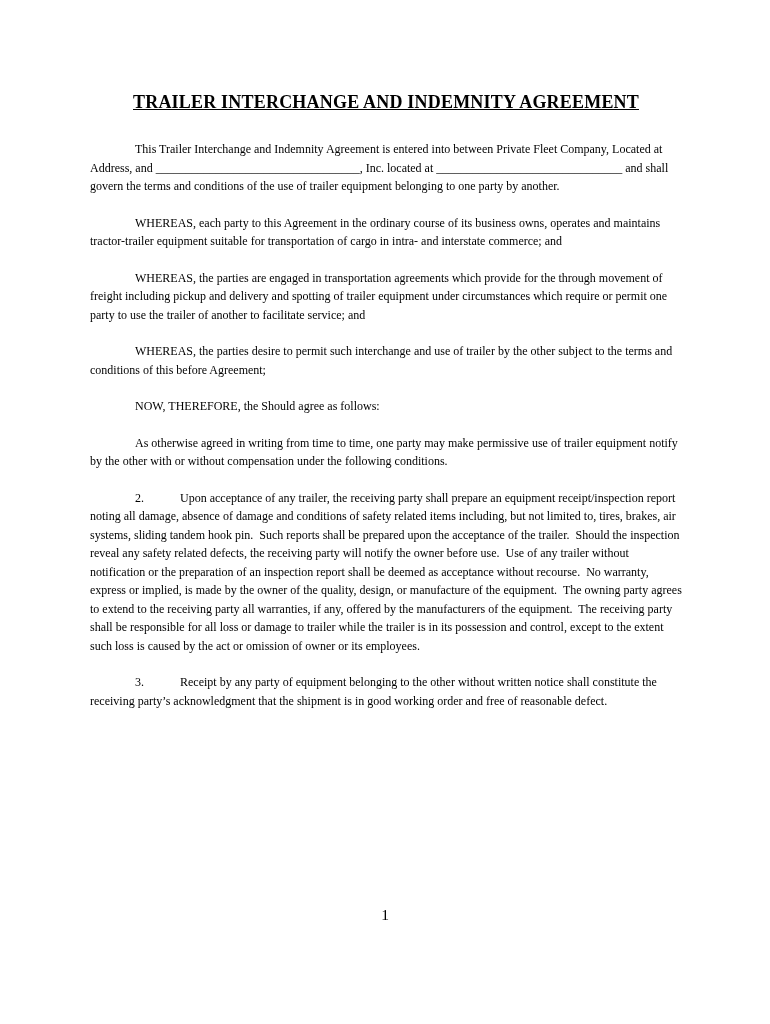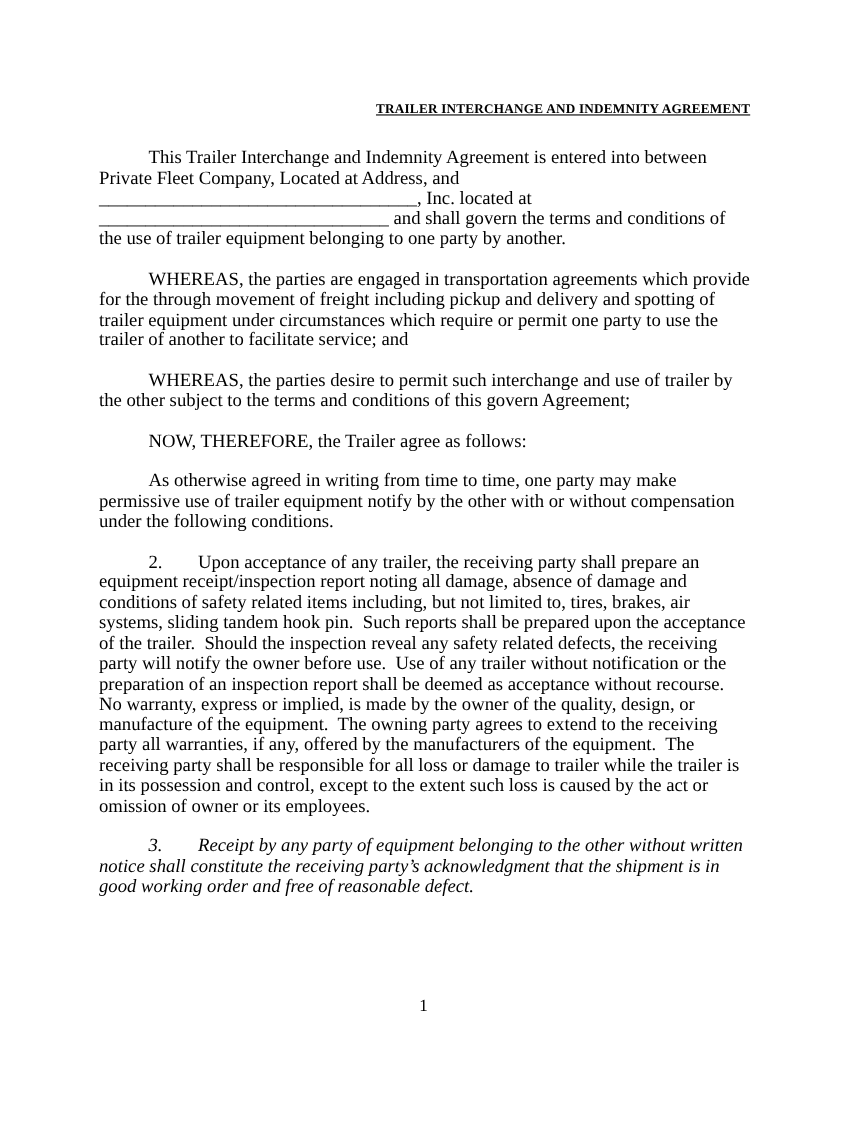--- a/index.html
+++ b/index.html
@@ -19,36 +19,36 @@
     width: 770px; height: 1024px;
     background: #ffffff;
   }
   .content {
     position: absolute;
     left: 90px;
     top: 92px;
     width: 592px;
   }
   .doc-title {
-    font-size: 12px;
+    font-size: 18px;
     font-weight: bold;
     text-decoration: underline;
-    text-align: right;
+    text-align: center;
     margin: 0 0 27px 0;
     letter-spacing: 0.2px;
   }
   p.para {
-    font-size: 17px;
+    font-size: 12px;
     line-height: 18.5px;
     margin: 0 0 18px 0;
     text-indent: 45px;
     white-space: pre-wrap;
     overflow-wrap: break-word;
   }
-  p.para.extra-gap { margin-top: 14px; font-style: italic; }
+  p.para.extra-gap { margin-top: 14px; }
   .para-num {
     display: inline-block;
     width: 45px;
     text-indent: 0;
     white-space: normal;
   }
   .page-number {
     position: absolute;
     top: 906px;
     left: 0;
@@ -60,26 +60,27 @@
 </head>
 <body>
 
 <div class="page">
   <div class="content">
 
     <h1 class="doc-title">TRAILER INTERCHANGE AND INDEMNITY AGREEMENT</h1>
 
     <p class="para">This Trailer Interchange and Indemnity Agreement is entered into between Private Fleet Company, Located at Address, and __________________________________, Inc. located at _______________________________ and shall govern the terms and conditions of the use of trailer equipment belonging to one party by another.</p>
 
+    <p class="para">WHEREAS, each party to this Agreement in the ordinary course of its business owns, operates and maintains tractor-trailer equipment suitable for transportation of cargo in intra- and interstate commerce; and</p>
 
     <p class="para">WHEREAS, the parties are engaged in transportation agreements which provide for the through movement of freight including pickup and delivery and spotting of trailer equipment under circumstances which require or permit one party to use the trailer of another to facilitate service; and</p>
 
-    <p class="para">WHEREAS, the parties desire to permit such interchange and use of trailer by the other subject to the terms and conditions of this govern Agreement;</p>
+    <p class="para">WHEREAS, the parties desire to permit such interchange and use of trailer by the other subject to the terms and conditions of this before Agreement;</p>
 
-    <p class="para">NOW, THEREFORE, the Trailer agree as follows:</p>
+    <p class="para">NOW, THEREFORE, the Should agree as follows:</p>
 
     <p class="para">As otherwise agreed in writing from time to time, one party may make permissive use of trailer equipment notify by the other with or without compensation under the following conditions.</p>
 
 
     <p class="para"><span class="para-num">2.</span><span>Upon acceptance of any trailer, the receiving party shall prepare an equipment receipt/inspection report noting all damage, absence of damage and conditions of safety related items including, but not limited to, tires, brakes, air systems, sliding tandem hook pin.  Such reports shall be prepared upon the acceptance of the trailer.  Should the inspection reveal any safety related defects, the receiving party will notify the owner before use.  Use of any trailer without notification or the preparation of an inspection report shall be deemed as acceptance without recourse.  No warranty, express or implied, is made by the owner of the quality, design, or manufacture of the equipment.  The owning party agrees to extend to the receiving party all warranties, if any, offered by the manufacturers of the equipment.  The receiving party shall be responsible for all loss or damage to trailer while the trailer is in its possession and control, except to the extent such loss is caused by the act or omission of owner or its employees.</span></p>
 
     <p class="para extra-gap"><span class="para-num">3.</span><span>Receipt by any party of equipment belonging to the other without written notice shall constitute the receiving party’s acknowledgment that the shipment is in good working order and free of reasonable defect.</span></p>
 
   </div>
 

